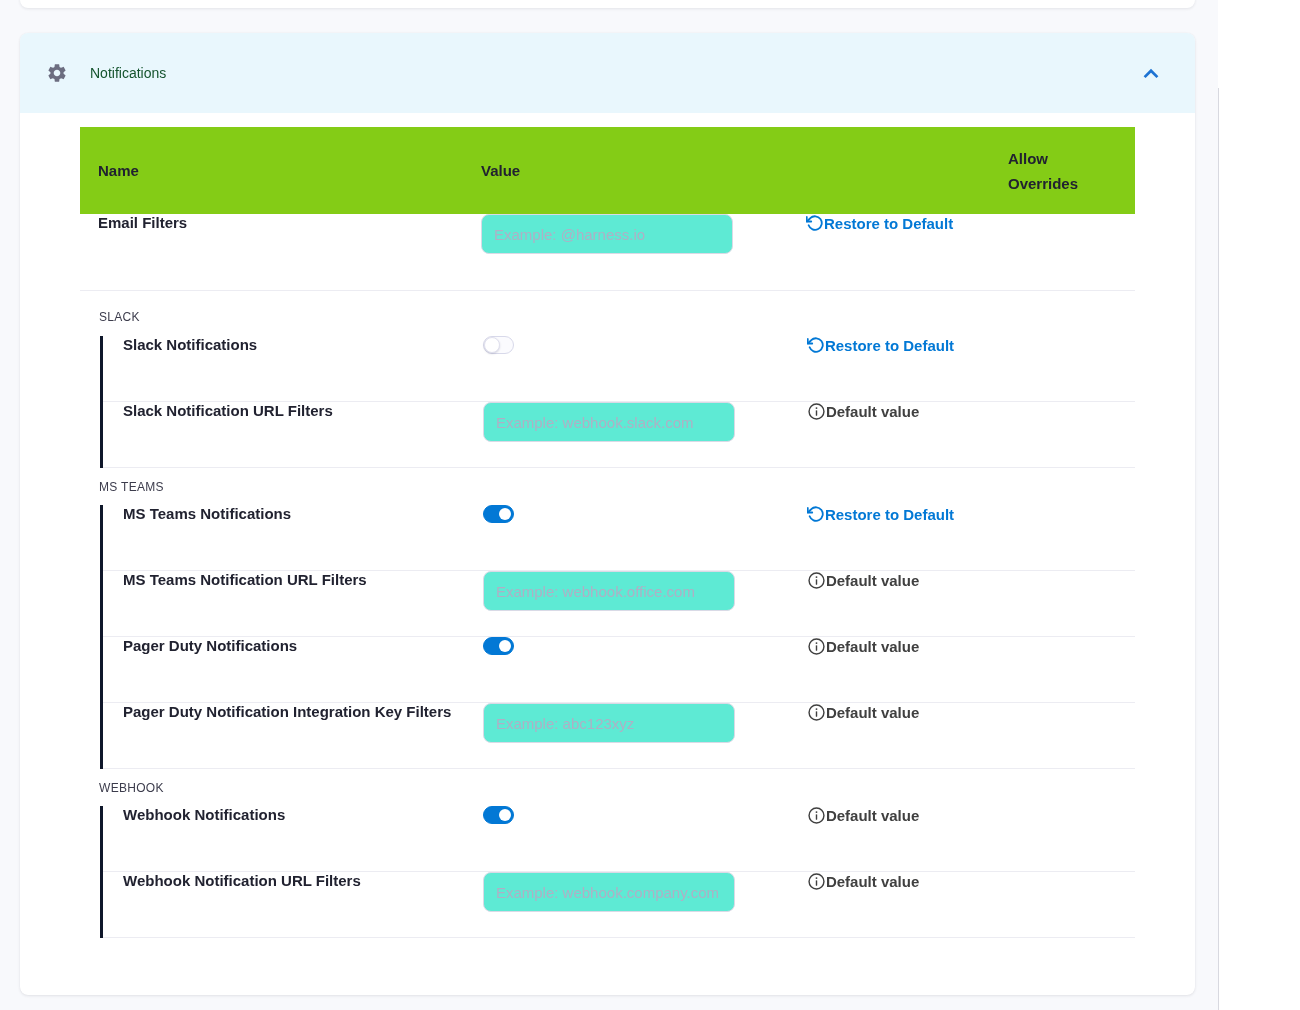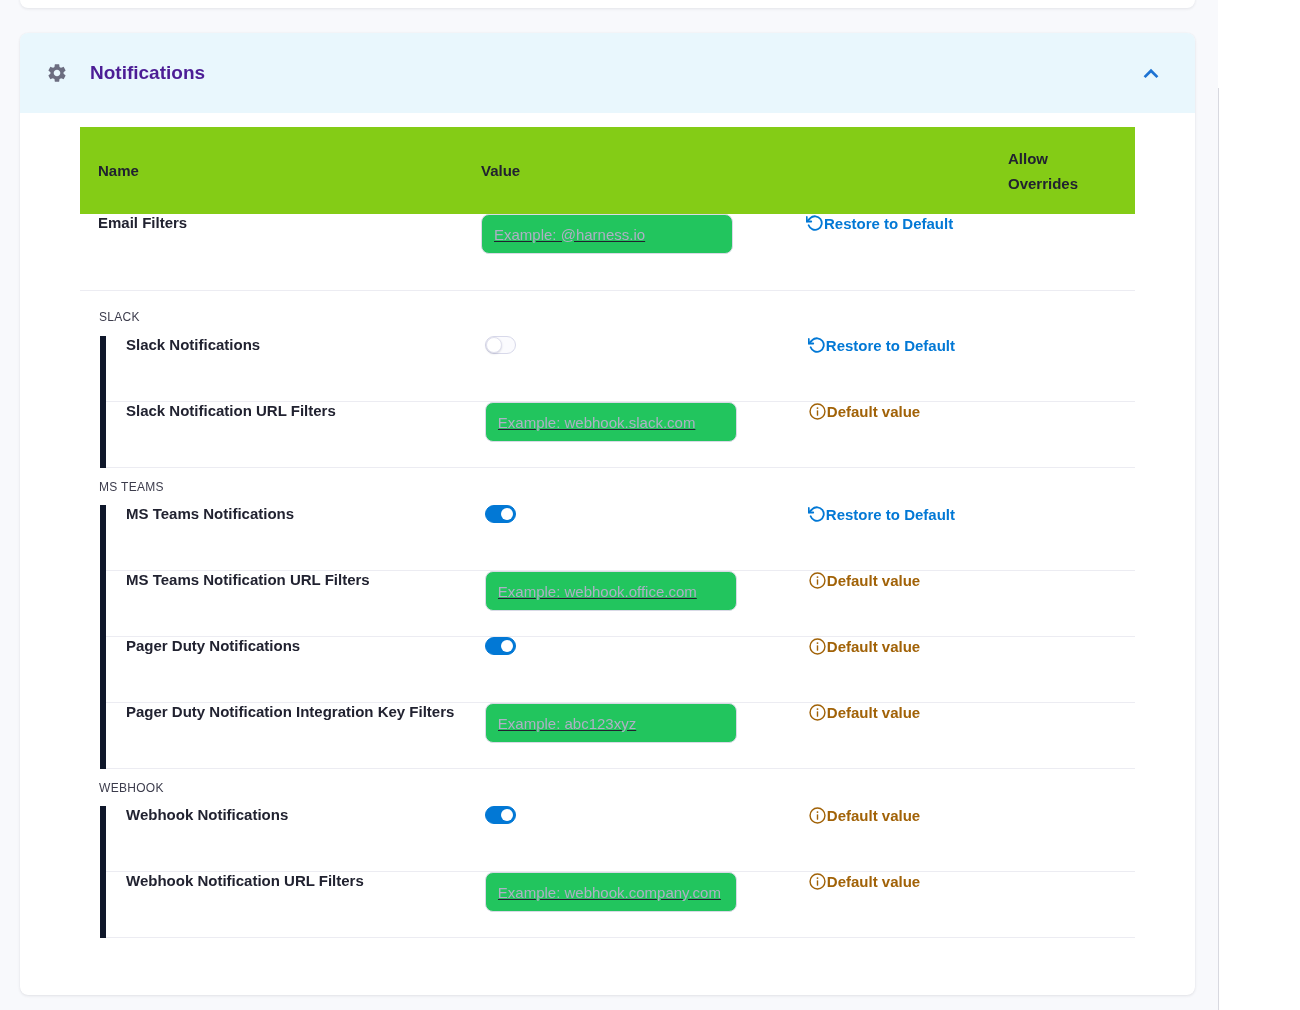--- a/index.html
+++ b/index.html
@@ -25,21 +25,21 @@
     position: absolute; left: 20px; top: 33px; width: 1175px; height: 962px;
     background: #ffffff; border-radius: 8px;
     box-shadow: 0 1px 3px rgba(40,41,61,0.10), 0 0 1px rgba(40,41,61,0.08);
   }
 
   .card-header {
     height: 80px; background: #e9f7fd; border-radius: 8px 8px 0 0;
     display: flex; align-items: center; padding: 0 30px 0 26px;
   }
   .gear-wrap { width: 22px; height: 22px; color: #6c6d80; flex: 0 0 auto; }
-  .card-title { font-size: 19px; font-weight: 700; color: #4c1d95; margin-left: 22px; }
+  .card-title { font-size: 14px; font-weight: 400; color: #14532d; margin-left: 22px; }
   .collapse-btn {
     margin-left: auto; width: 28px; height: 28px; background: none; border: none;
     cursor: pointer; color: #1d73d3; display: flex; align-items: center; justify-content: center;
   }
 
   .card-body { padding: 14px 60px 17px 60px; }
 
   .thead {
     height: 87px; background: #84cc16; display: flex; align-items: center;
   }
@@ -53,49 +53,49 @@
   .row { display: flex; }
   .row.standalone { height: 77px; border-bottom: 1px solid #ececf2; }
   .row-label { font-size: 15px; font-weight: 600; color: #212230; }
 
   .section-label {
     height: 37px; display: flex; align-items: center; padding-left: 19px;
     font-size: 12px; font-weight: 500; color: #3c3c4c; letter-spacing: 0.3px;
   }
   .group.first .section-label { height: 45px; padding-top: 6px; }
 
-  .group-rows { margin-left: 20px; border-left: 6px solid #0f172a; }
+  .group-rows { margin-left: 20px; border-left: 3px solid #0f172a; }
   .group-rows .row { height: 66px; border-bottom: 1px solid #ececf2; }
   .group-rows .cell-name { width: 381px; padding-left: 20px; }
 
   .text-input {
     width: 252px; height: 40px; border: 1px solid #d9dae6; border-radius: 8px;
-    padding: 12px 12px; font-size: 15px; color: #212230; background: #22c55e;
-    font-family: "Liberation Sans", "DejaVu Sans", sans-serif; outline: none; text-decoration: underline;
+    padding: 12px 12px; font-size: 15px; color: #212230; background: #5eead4;
+    font-family: "Liberation Sans", "DejaVu Sans", sans-serif; outline: none;
   }
   .text-input::placeholder { color: #aeb0c5; }
 
   .toggle {
     width: 31px; height: 18px; border-radius: 9px; border: 1px solid #d8d9ea;
     background: #fbfbfe; position: relative; cursor: pointer; display: block;
   }
   .toggle .knob {
     position: absolute; top: 0; left: 0; width: 16px; height: 16px; border-radius: 50%;
     background: #ffffff; border: 1px solid #e0e0ee; box-shadow: 0 1px 2px rgba(80,80,110,0.20);
   }
   .toggle.on { background: #0278d5; border-color: #0278d5; }
   .toggle.on .knob { left: auto; right: 2px; top: 2px; width: 12px; height: 12px; border: none; box-shadow: none; }
 
   .link {
     display: inline-flex; align-items: center; gap: 0; background: none; border: none;
     cursor: pointer; font-size: 15px; font-weight: 600; padding: 0;
     font-family: "Liberation Sans", "DejaVu Sans", sans-serif;
   }
   .link.restore { color: #0278d5; }
-  .link.default { color: #a16207; }
+  .link.default { color: #404040; }
   .link svg { flex: 0 0 auto; }
 </style>
 </head>
 <body>
 
 <div class="content-pane">
   <div class="prev-card"></div>
 
   <section class="card">
     <header class="card-header">

